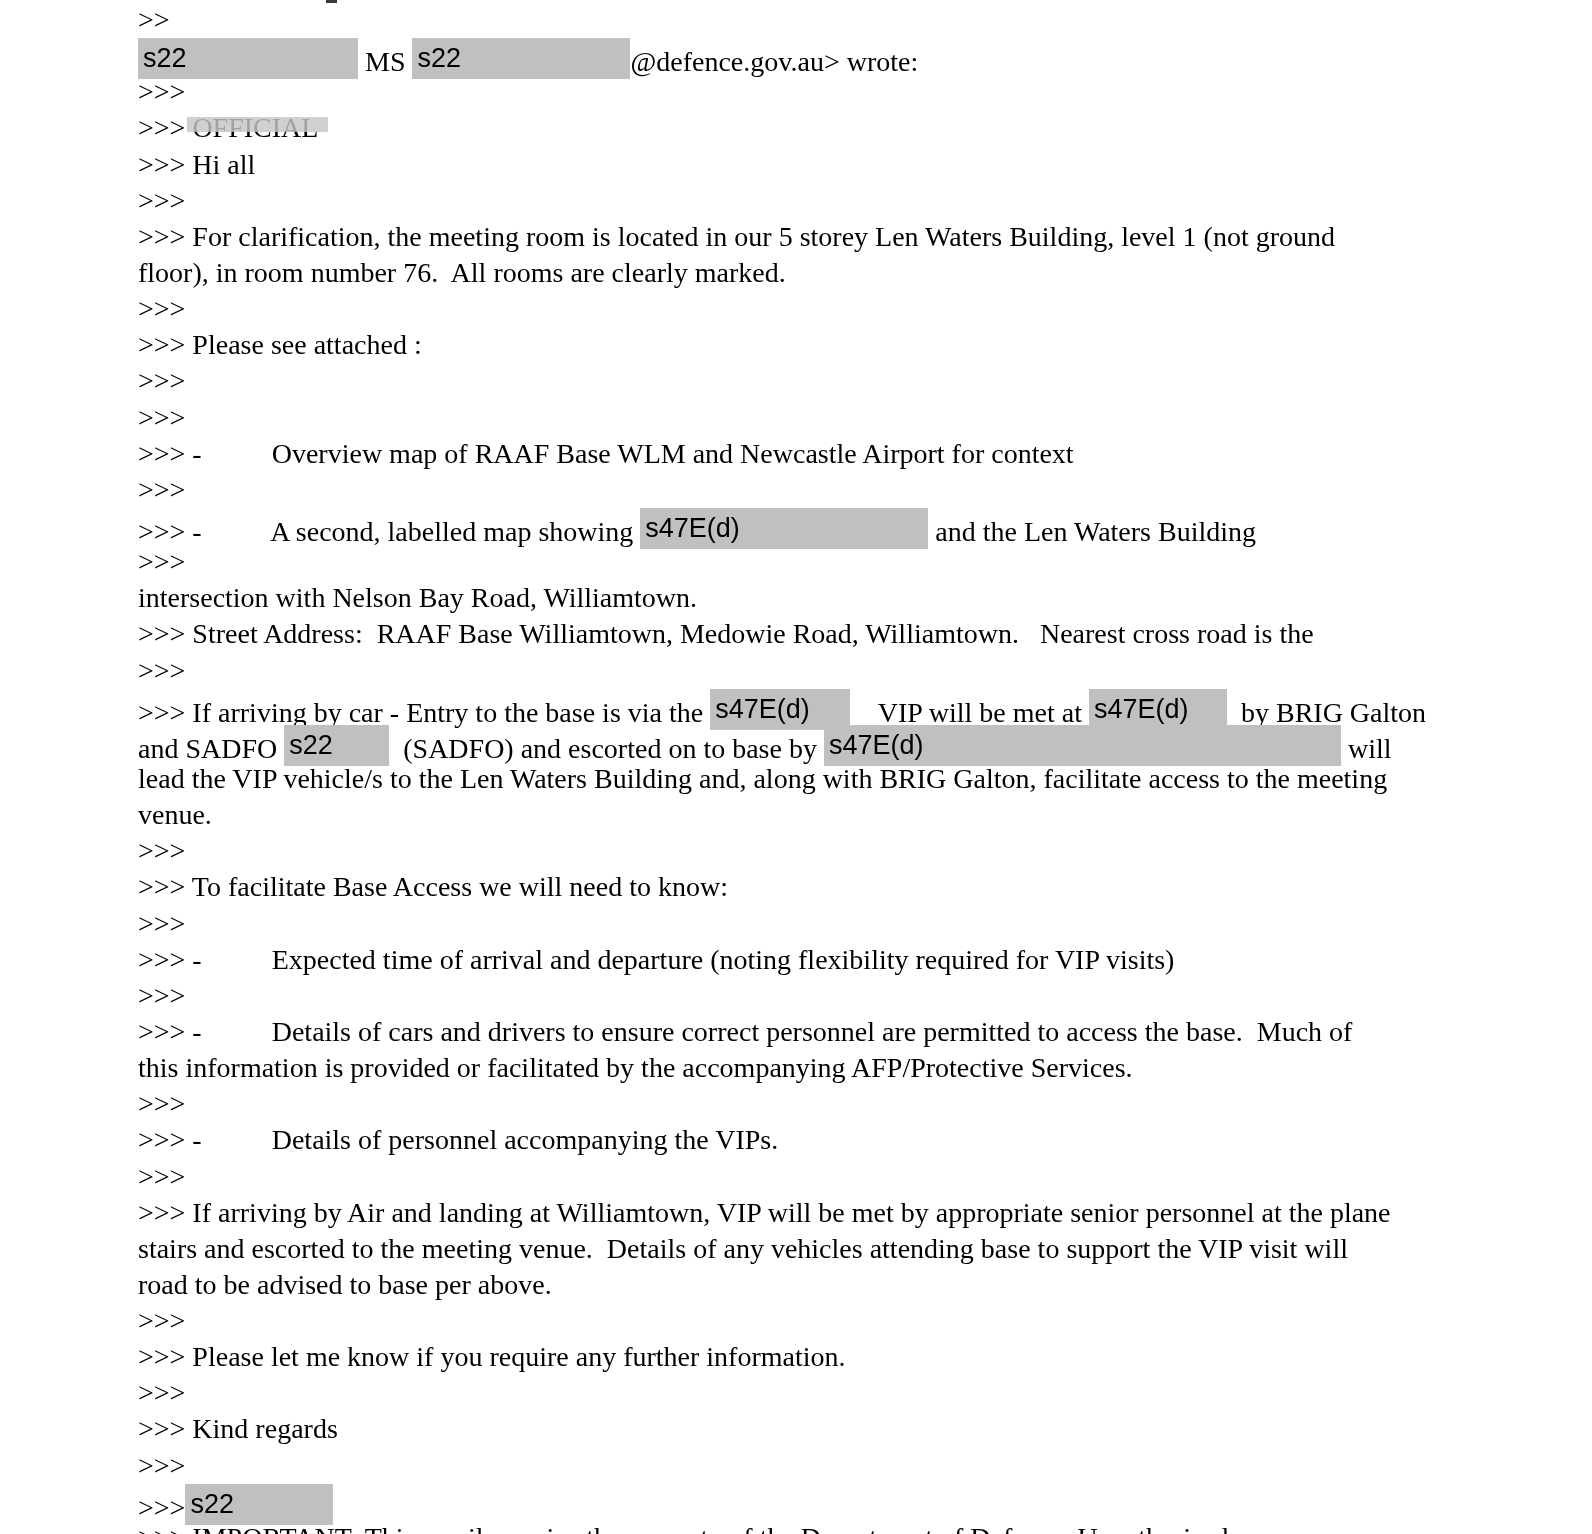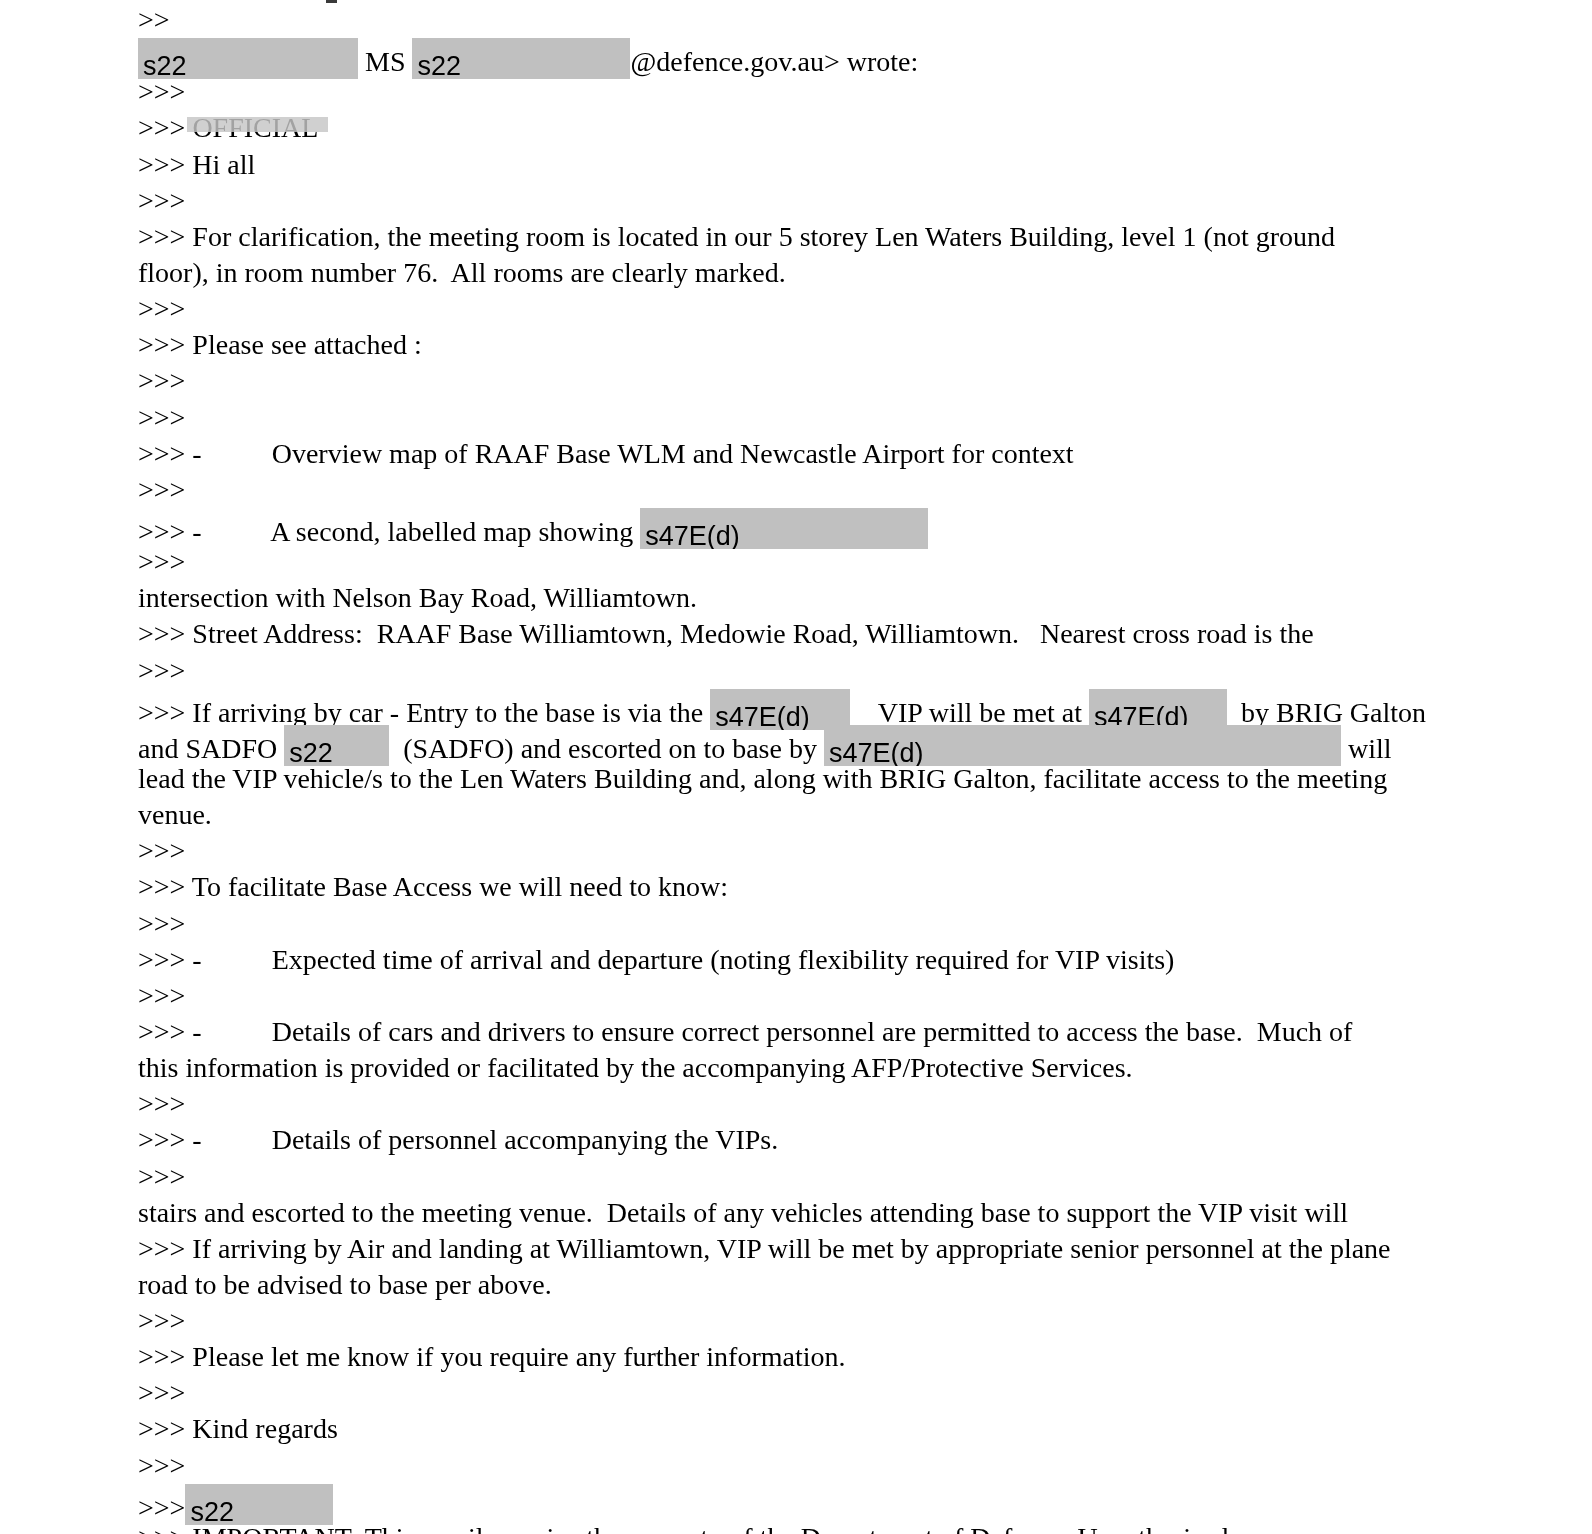--- a/index.html
+++ b/index.html
@@ -51,21 +51,21 @@
     vertical-align: -8px;
     background: var(--redact);
     overflow: hidden;
   }
   .rlabel {
     display: block;
     font-family: "Liberation Sans", "DejaVu Sans", sans-serif;
     font-size: 27px;
     font-weight: 400;
     line-height: 36px;
-    padding: 10px 0 0 5px;
+    padding: 2px 0 0 5px;
     color: #000;
   }
   .struck {
     position: relative;
     display: inline-block;
   }
   .struck .bar {
     position: absolute;
     left: -5px;
     right: -10px;
@@ -88,41 +88,41 @@
       <div class="line"><span class="t">&gt;&gt;&gt; Hi all</span></div>
       <div class="line"><span class="t">&gt;&gt;&gt;</span></div>
       <div class="line"><span class="t">&gt;&gt;&gt; For clarification, the meeting room is located in our 5 storey Len Waters Building, level 1 (not ground</span></div>
       <div class="line"><span class="t">floor), in room number 76.  All rooms are clearly marked.</span></div>
       <div class="line"><span class="t">&gt;&gt;&gt;</span></div>
       <div class="line"><span class="t">&gt;&gt;&gt; Please see attached :</span></div>
       <div class="line"><span class="t">&gt;&gt;&gt;</span></div>
       <div class="line"><span class="t">&gt;&gt;&gt;</span></div>
       <div class="line"><span class="t">&gt;&gt;&gt; -          Overview map of RAAF Base WLM and Newcastle Airport for context</span></div>
       <div class="line"><span class="t">&gt;&gt;&gt;</span></div>
-      <div class="line"><span class="t">&gt;&gt;&gt; -          A second, labelled map showing </span><span class="redact" style="width: 288px;"><span class="rlabel">s47E(d)</span></span></div>
+      <div class="line"><span class="t">&gt;&gt;&gt; -          A second, labelled map showing </span><span class="redact" style="width: 288px;"><span class="rlabel">s47E(d)</span></span><span class="t"> and the Len Waters Building</span></div>
       <div class="line"><span class="t">&gt;&gt;&gt;</span></div>
       <div class="line"><span class="t">intersection with Nelson Bay Road, Williamtown.</span></div>
       <div class="line"><span class="t">&gt;&gt;&gt; Street Address:  RAAF Base Williamtown, Medowie Road, Williamtown.   Nearest cross road is the</span></div>
       <div class="line"><span class="t">&gt;&gt;&gt;</span></div>
       <div class="line"><span class="t">&gt;&gt;&gt; If arriving by car - Entry to the base is via the </span><span class="redact" style="width: 140px;"><span class="rlabel">s47E(d)</span></span><span class="t">    VIP will be met at </span><span class="redact" style="width: 138px;"><span class="rlabel">s47E(d)</span></span><span class="t">  by BRIG Galton</span></div>
       <div class="line"><span class="t">and SADFO </span><span class="redact" style="width: 105px;"><span class="rlabel">s22</span></span><span class="t">  (SADFO) and escorted on to base by </span><span class="redact" style="width: 517px;"><span class="rlabel">s47E(d)</span></span><span class="t"> will</span></div>
       <div class="line"><span class="t">lead the VIP vehicle/s to the Len Waters Building and, along with BRIG Galton, facilitate access to the meeting</span></div>
       <div class="line"><span class="t">venue.</span></div>
       <div class="line"><span class="t">&gt;&gt;&gt;</span></div>
       <div class="line"><span class="t">&gt;&gt;&gt; To facilitate Base Access we will need to know:</span></div>
       <div class="line"><span class="t">&gt;&gt;&gt;</span></div>
       <div class="line"><span class="t">&gt;&gt;&gt; -          Expected time of arrival and departure (noting flexibility required for VIP visits)</span></div>
       <div class="line"><span class="t">&gt;&gt;&gt;</span></div>
       <div class="line"><span class="t">&gt;&gt;&gt; -          Details of cars and drivers to ensure correct personnel are permitted to access the base.  Much of</span></div>
       <div class="line"><span class="t">this information is provided or facilitated by the accompanying AFP/Protective Services.</span></div>
       <div class="line"><span class="t">&gt;&gt;&gt;</span></div>
       <div class="line"><span class="t">&gt;&gt;&gt; -          Details of personnel accompanying the VIPs.</span></div>
       <div class="line"><span class="t">&gt;&gt;&gt;</span></div>
+      <div class="line"><span class="t">&gt;&gt;&gt; If arriving by Air and landing at Williamtown, VIP will be met by appropriate senior personnel at the plane</span></div>
       <div class="line"><span class="t">stairs and escorted to the meeting venue.  Details of any vehicles attending base to support the VIP visit will</span></div>
-      <div class="line"><span class="t">&gt;&gt;&gt; If arriving by Air and landing at Williamtown, VIP will be met by appropriate senior personnel at the plane</span></div>
       <div class="line"><span class="t">road to be advised to base per above.</span></div>
       <div class="line"><span class="t">&gt;&gt;&gt;</span></div>
       <div class="line"><span class="t">&gt;&gt;&gt; Please let me know if you require any further information.</span></div>
       <div class="line"><span class="t">&gt;&gt;&gt;</span></div>
       <div class="line"><span class="t">&gt;&gt;&gt; Kind regards</span></div>
       <div class="line"><span class="t">&gt;&gt;&gt;</span></div>
       <div class="line"><span class="t">&gt;&gt;&gt;</span><span class="redact" style="width: 148px;"><span class="rlabel">s22</span></span></div>
       <div class="line"><span class="t">&gt;&gt;&gt; IMPORTANT: This email remains the property of the Department of Defence. Unauthorised</span></div>
     </div>
 </div>

